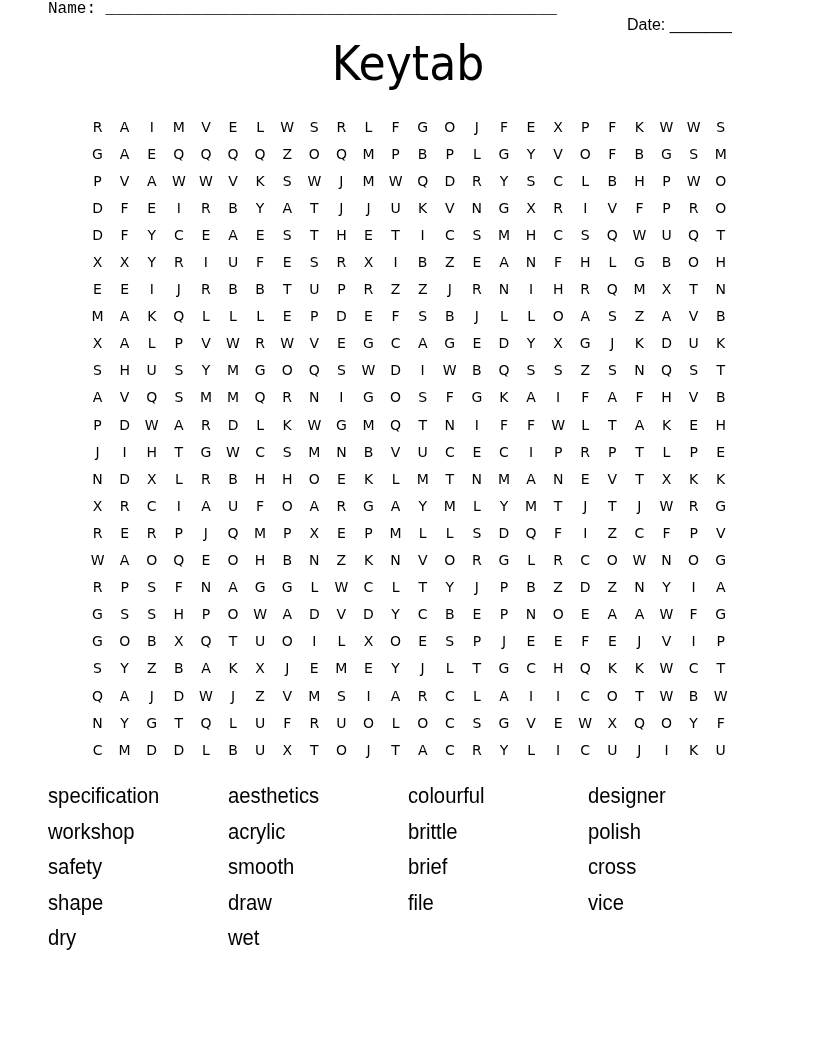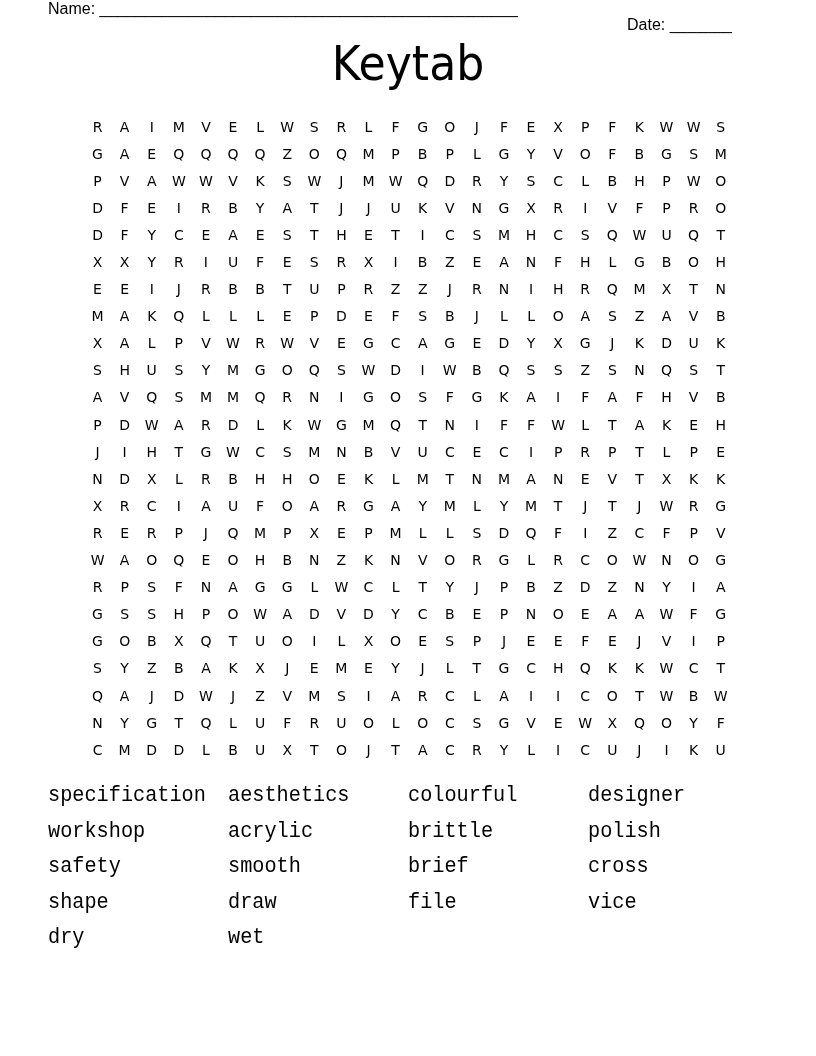--- a/index.html
+++ b/index.html
@@ -1,37 +1,37 @@
 <!DOCTYPE html>
 <html><head>
 <meta charset="utf-8">
 <style>
   html, body { margin: 0; padding: 0; background: #ffffff; }
   body { width: 816px; height: 1056px; position: relative; overflow: hidden; color: #000; }
   .header {
     position: absolute; top: 0; left: 48px; width: 700px; height: 20px;
     font-family: "Liberation Sans", sans-serif; font-size: 16px; line-height: 18px;
   }
-  .header .name { position: absolute; left: 0; top: 0; white-space: nowrap; }
+  .header .name { position: absolute; left: 0; top: 0; white-space: nowrap; font-family: Liberation Mono, monospace; }
   .header .date { position: absolute; left: 579px; top: 16px; white-space: nowrap; }
   .title {
     position: absolute; top: 32px; left: 0; width: 816px; text-align: center;
     font-family: "DejaVu Sans", sans-serif; font-size: 48px; line-height: 62px; letter-spacing: 0px;
     transform: scaleX(0.92);
   }
   .grid {
     position: absolute; top: 113px; left: 84px;
     display: grid; grid-template-columns: repeat(24, 27.1px); grid-auto-rows: 27.1px;
     font-family: "DejaVu Sans", sans-serif; font-size: 14px;
   }
   .cell { display: flex; align-items: center; justify-content: center; }
   .words {
     position: absolute; top: 778px; left: 48px; width: 720px;
     display: grid; grid-template-columns: 180px 180px 180px 180px; grid-auto-rows: 35.5px;
-    font-family: Liberation Mono, monospace; font-size: 22px;
+    font-family: Liberation Sans, sans-serif; font-size: 22px;
   }
   .word { white-space: nowrap; transform-origin: left center; transform: scaleX(0.92); line-height: 35px; }
 </style>
 </head>
 <body>
 
 <div class="header">
   <span class="name">Name: _______________________________________________</span>
   <span class="date">Date: _______</span>
 </div>

